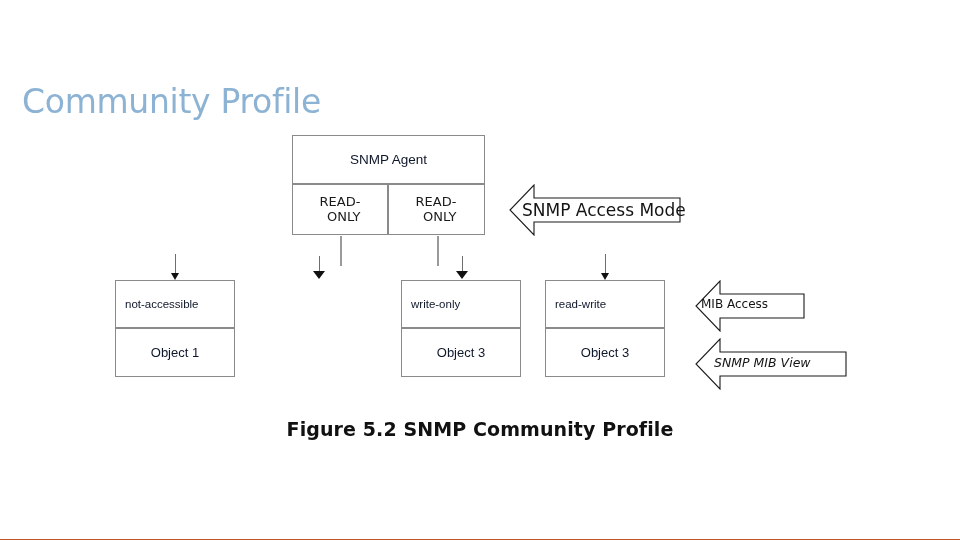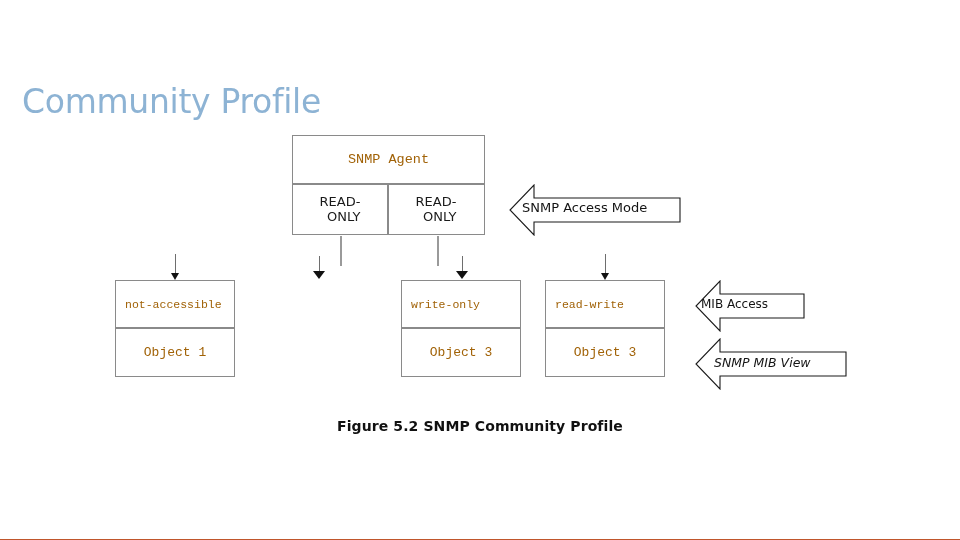--- a/index.html
+++ b/index.html
@@ -60,22 +60,22 @@
     position: absolute;
     box-sizing: border-box;
     background: #ffffff;
     border: 1px solid #8a8a8a;
   }
   .bx .cell {
     position: absolute;
     left: 0;
     width: 100%;
     box-sizing: border-box;
-    font-family: Liberation Mono, monospace;
-    color: #a16207;
+    font-family: Liberation Sans, sans-serif;
+    color: #0f172a;
     display: flex;
     align-items: center;
   }
   .cell.ctr { justify-content: center; }
   .cell.lft { justify-content: flex-start; padding-left: 9px; }
   .divider {
     position: absolute;
     left: 0;
     width: 100%;
     height: 2px;
@@ -171,21 +171,21 @@
 
   
   #figure-caption {
     position: absolute;
     left: 0;
     top: 386px;
     width: 960px;
     text-align: center;
     font-family: "DejaVu Sans", sans-serif;
     font-weight: bold;
-    font-size: 14px;
+    font-size: 19px;
     color: #111111;
     letter-spacing: 0.1px;
   }
 </style>
 </head>
 <body>
 
 <div id="slide">
 
   <h1 id="slide-title">Community Profile</h1>
@@ -240,21 +240,21 @@
 
     <div class="bx obj-box" id="obj-box-4">
       <div class="cell lft mode-cell">read-write</div>
       <div class="divider"></div>
       <div class="cell ctr name-cell">Object 3</div>
     </div>
 
     <svg width="180" height="52" viewBox="0 0 180 52" style="position:absolute; left:508px; top:152px;">
       <path d="M 26 1 L 26 14 L 172 14 L 172 38 L 26 38 L 26 51 L 2 26 Z" fill="none" stroke="#1a1a1a" stroke-width="1.1"></path>
     </svg>
-    <div class="callout-label" style="left:522px; top:168px; font-size:13px;">SNMP Access Mode</div>
+    <div class="callout-label" style="left:522px; top:168px; font-size:17px;">SNMP Access Mode</div>
 
     <svg width="120" height="52" viewBox="0 0 120 52" style="position:absolute; left:694px; top:248px;">
       <path d="M 26 1 L 26 14 L 110 14 L 110 38 L 26 38 L 26 51 L 2 26 Z" fill="none" stroke="#1a1a1a" stroke-width="1.1"></path>
     </svg>
     <div class="callout-label" style="left:701px; top:265px; font-size:12px;">MIB Access</div>
 
     <svg width="160" height="52" viewBox="0 0 160 52" style="position:absolute; left:694px; top:306px;">
       <path d="M 26 1 L 26 14 L 152 14 L 152 38 L 26 38 L 26 51 L 2 26 Z" fill="none" stroke="#1a1a1a" stroke-width="1.1"></path>
     </svg>
     <div class="callout-label" style="left:714px; top:323px; font-size:12.5px;font-style:italic;">SNMP MIB View</div>

